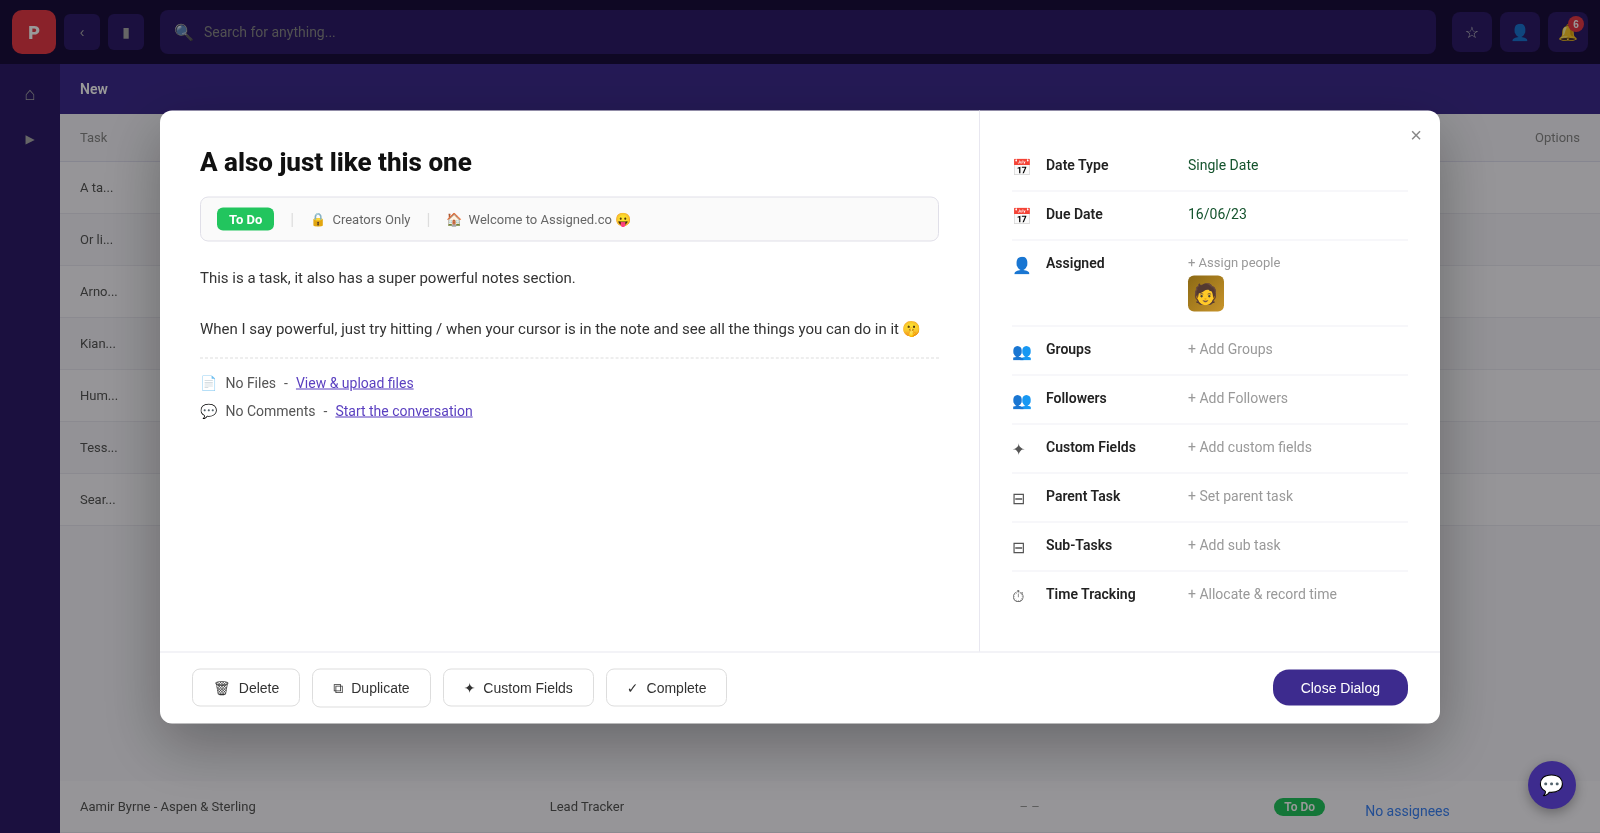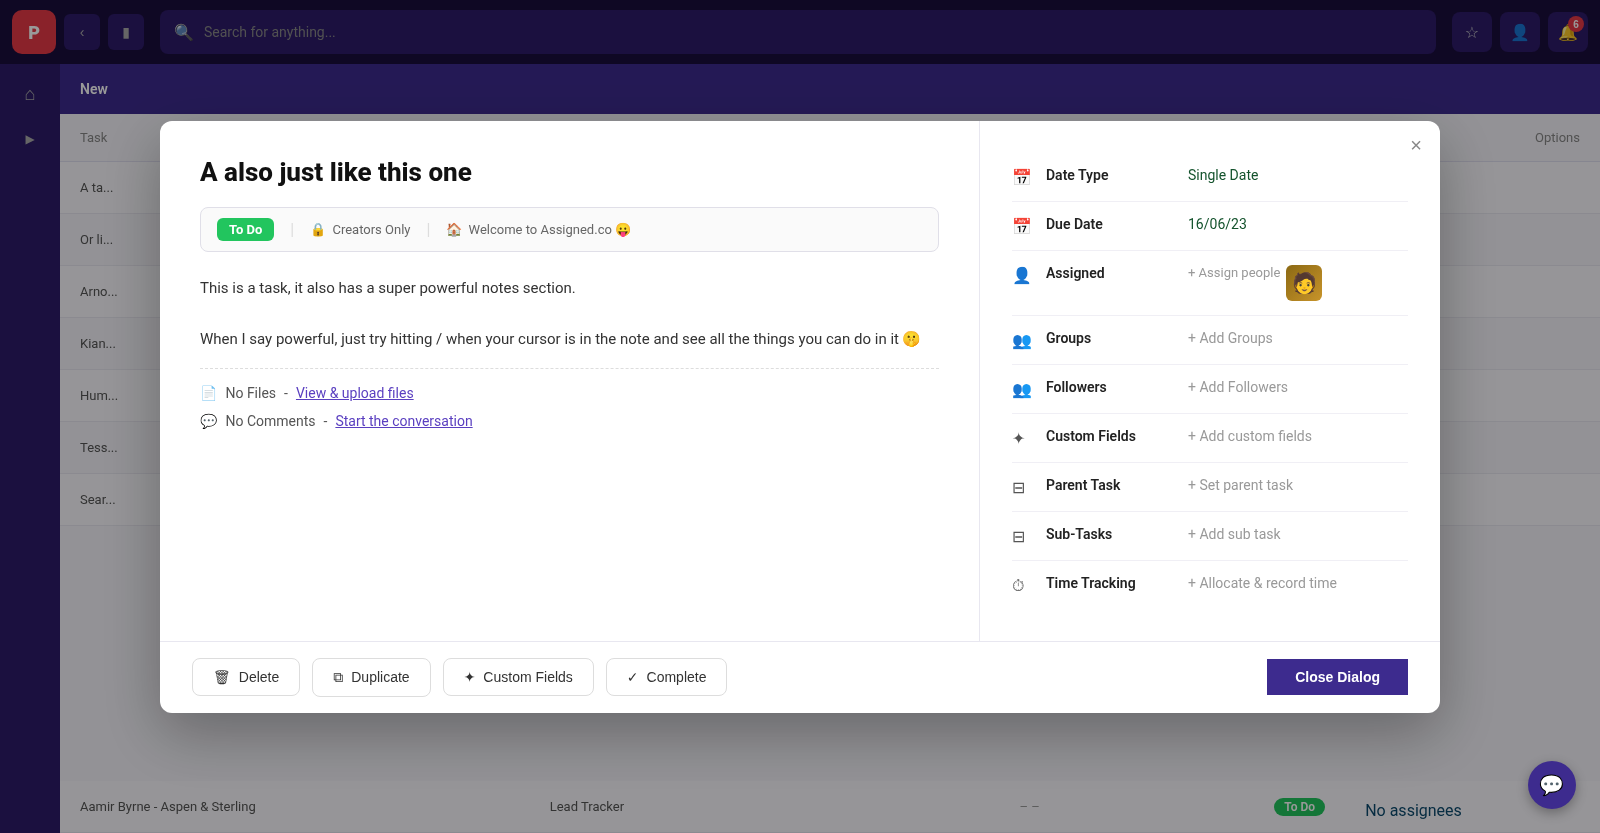--- a/index.html
+++ b/index.html
@@ -253,21 +253,21 @@
     }
     .detail-value {
       font-size: 14px;
       color: #999;
       flex: 1;
     }
     .detail-value.date { color: #14532d; }
     .assign-placeholder {
       font-size: 13px; color: #999;
     }
-    .assign-section { display: flex; flex-direction: row; gap: 6px; }
+    .assign-section { display: flex; flex-direction: column; gap: 6px; }
 
     
     .modal-footer {
       display: flex;
       align-items: center;
       padding: 16px 32px;
       border-top: 1px solid #e8e7f0;
       gap: 12px;
     }
     .footer-btn {
@@ -279,24 +279,24 @@
       font-size: 14px;
       font-weight: 500;
       color: #333;
       cursor: pointer;
     }
     .footer-spacer { flex: 1; }
     .close-dialog-btn {
       background: #3d2b8e;
       color: white;
       border: none;
-      border-radius: 0;
+      border-radius: 16px;
       padding: 10px 28px;
       font-size: 14px;
-      font-weight: 700;
+      font-weight: 400;
       cursor: pointer;
     }
 
     
     .chat-bubble {
       position: fixed;
       bottom: 24px; right: 24px;
       width: 48px; height: 48px;
       background: #3d2b8e;
       border-radius: 50%;
@@ -388,21 +388,21 @@
     </div>
     <div class="bg-table-row">
       <span style="flex:3">Sear...</span>
       <span style="flex:2; color:#888">···</span>
     </div>
     <div class="bg-table-row" style="position:absolute;bottom:0;left:0;right:0;background:#faf9fd;padding:0 20px;height:52px;display:flex;align-items:center;gap:40px;">
       <span style="flex:2;font-size:13px;color:#555;">Aamir Byrne - Aspen &amp; Sterling</span>
       <span style="flex:2;font-size:13px;color:#555;">Lead Tracker</span>
       <span style="flex:1;font-size:13px;color:#999;">– –</span>
       <span class="status-todo">To Do</span>
-      <span style="flex:1;font-size:16px;color:#0c4a6e;margin-top:8px;">No assignees</span>
+      <span style="flex:1;font-size:14px;color:#3b82f6;margin-top:8px;">No assignees</span>
     </div>
   </div>
 </div>
 
 <div class="overlay"></div>
 
 <div class="modal">
   <button class="modal-close">×</button>
 
   <div class="modal-body">

